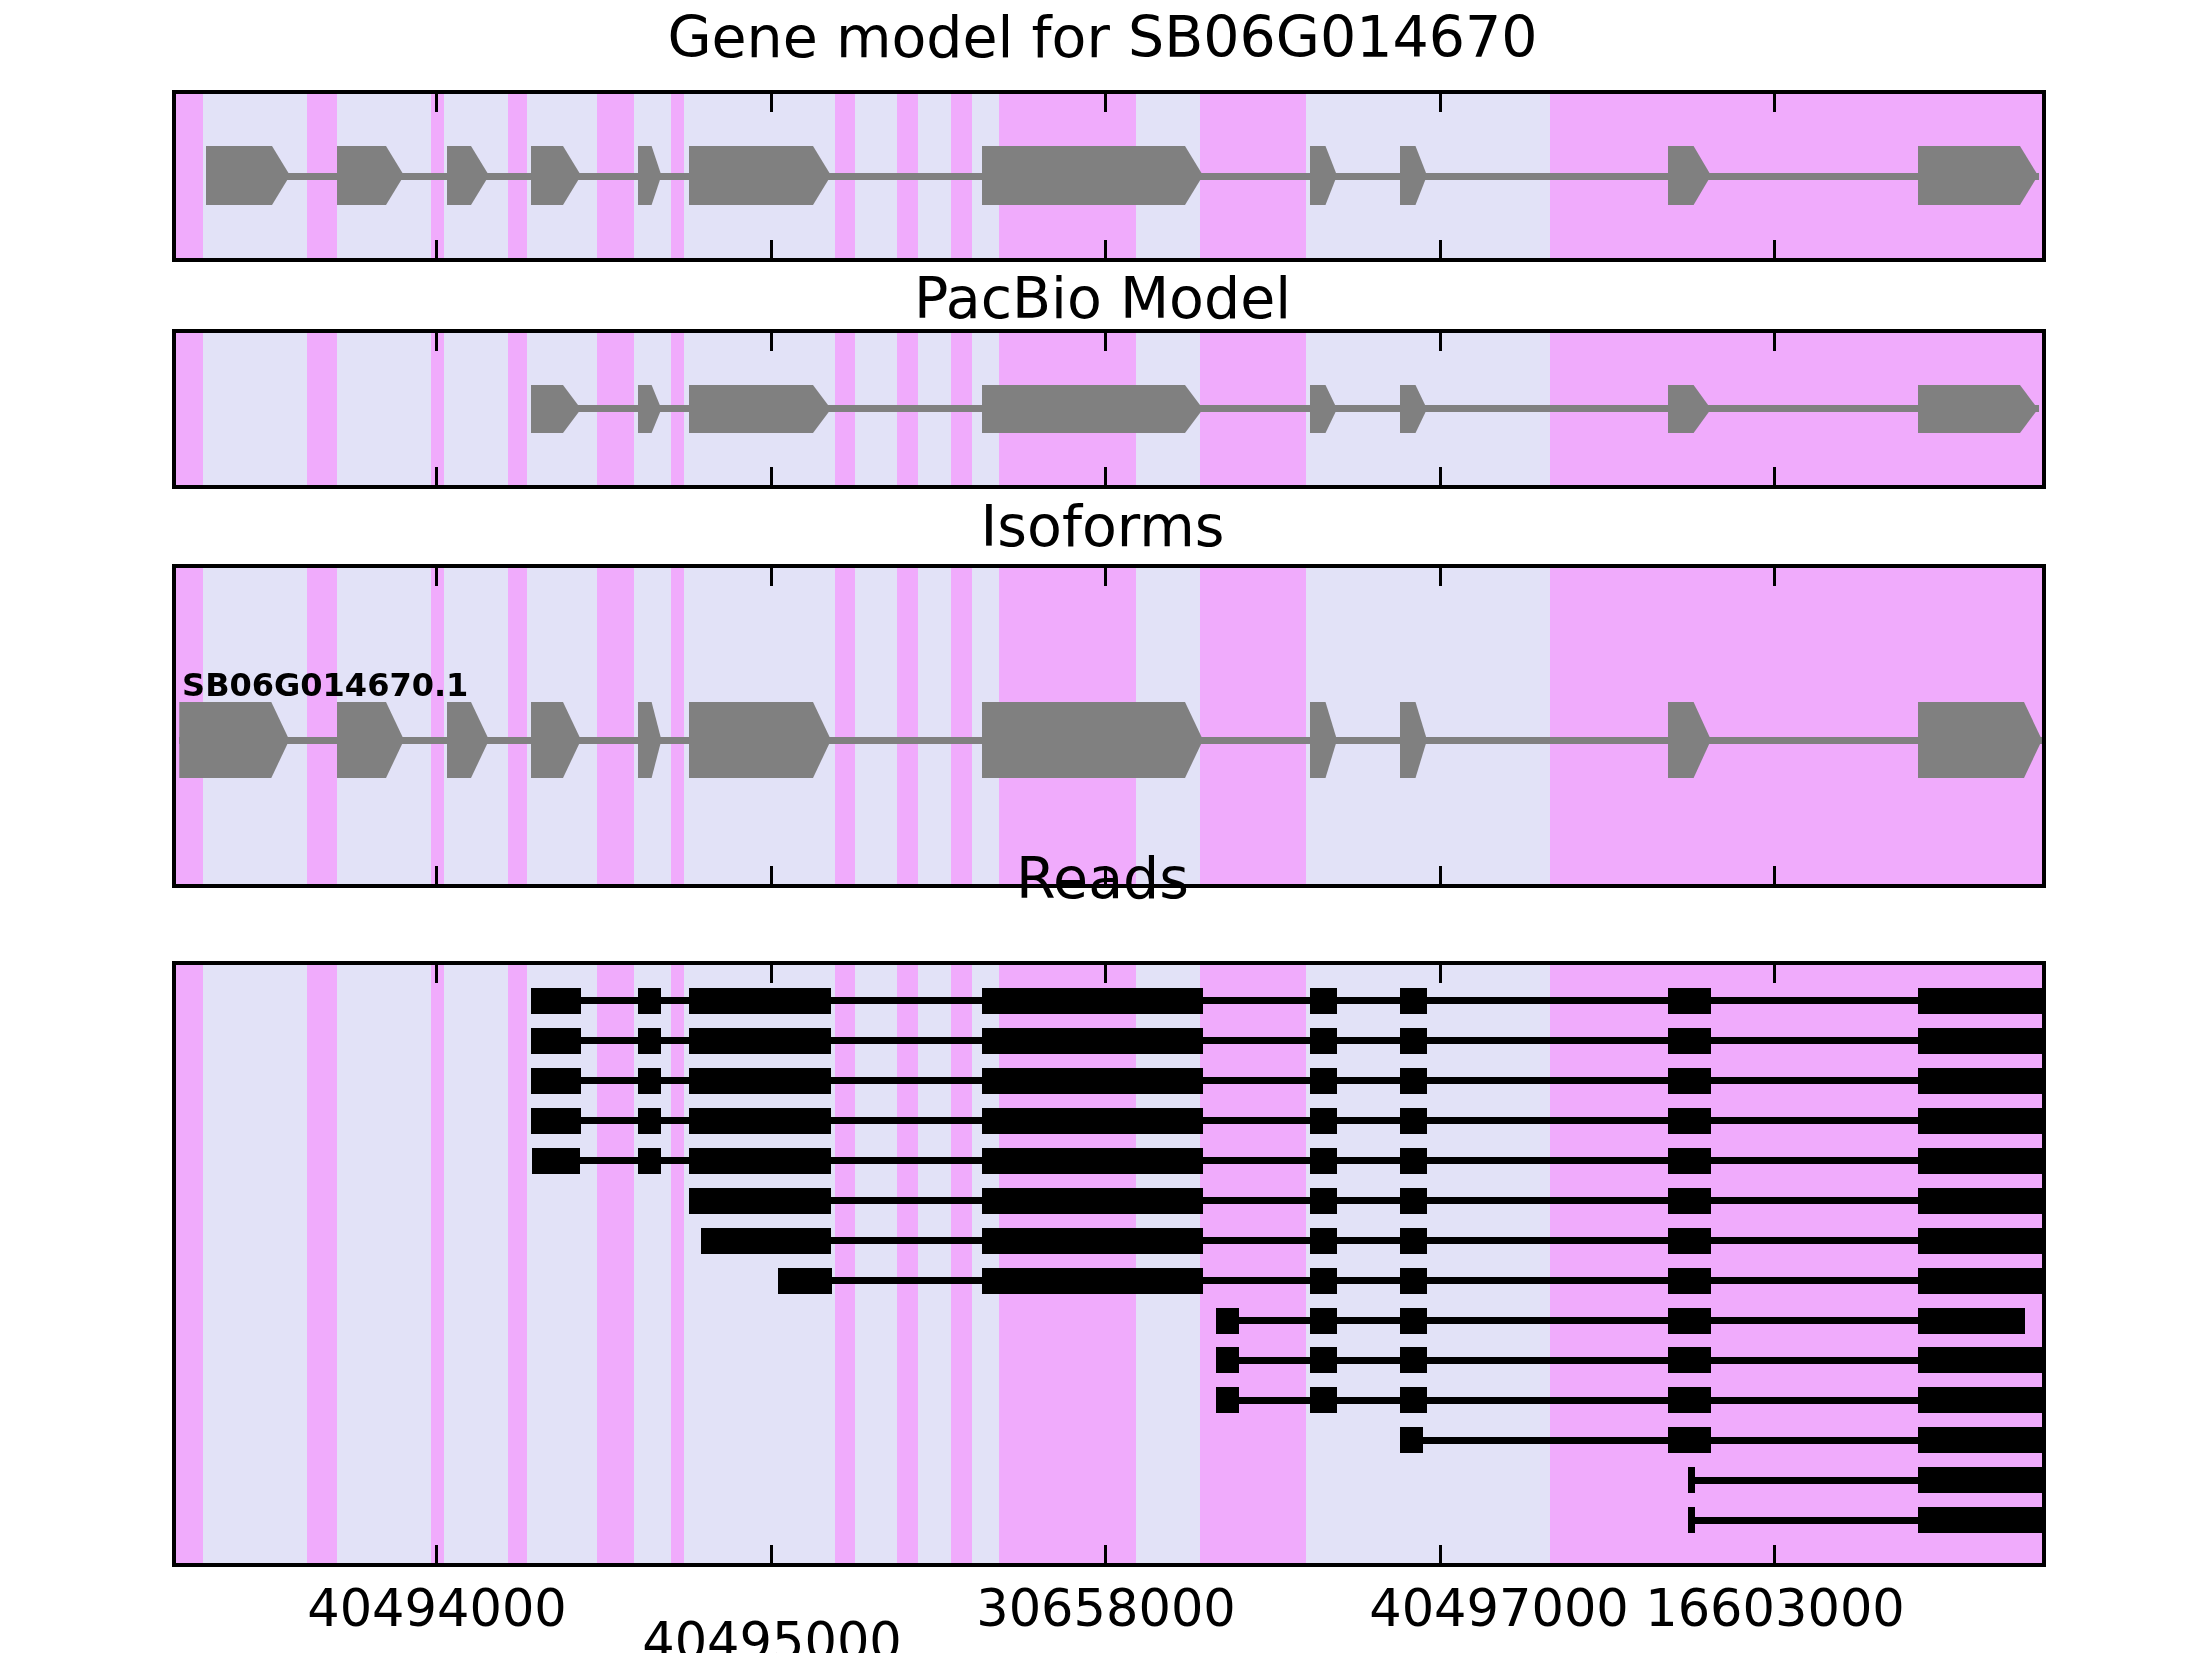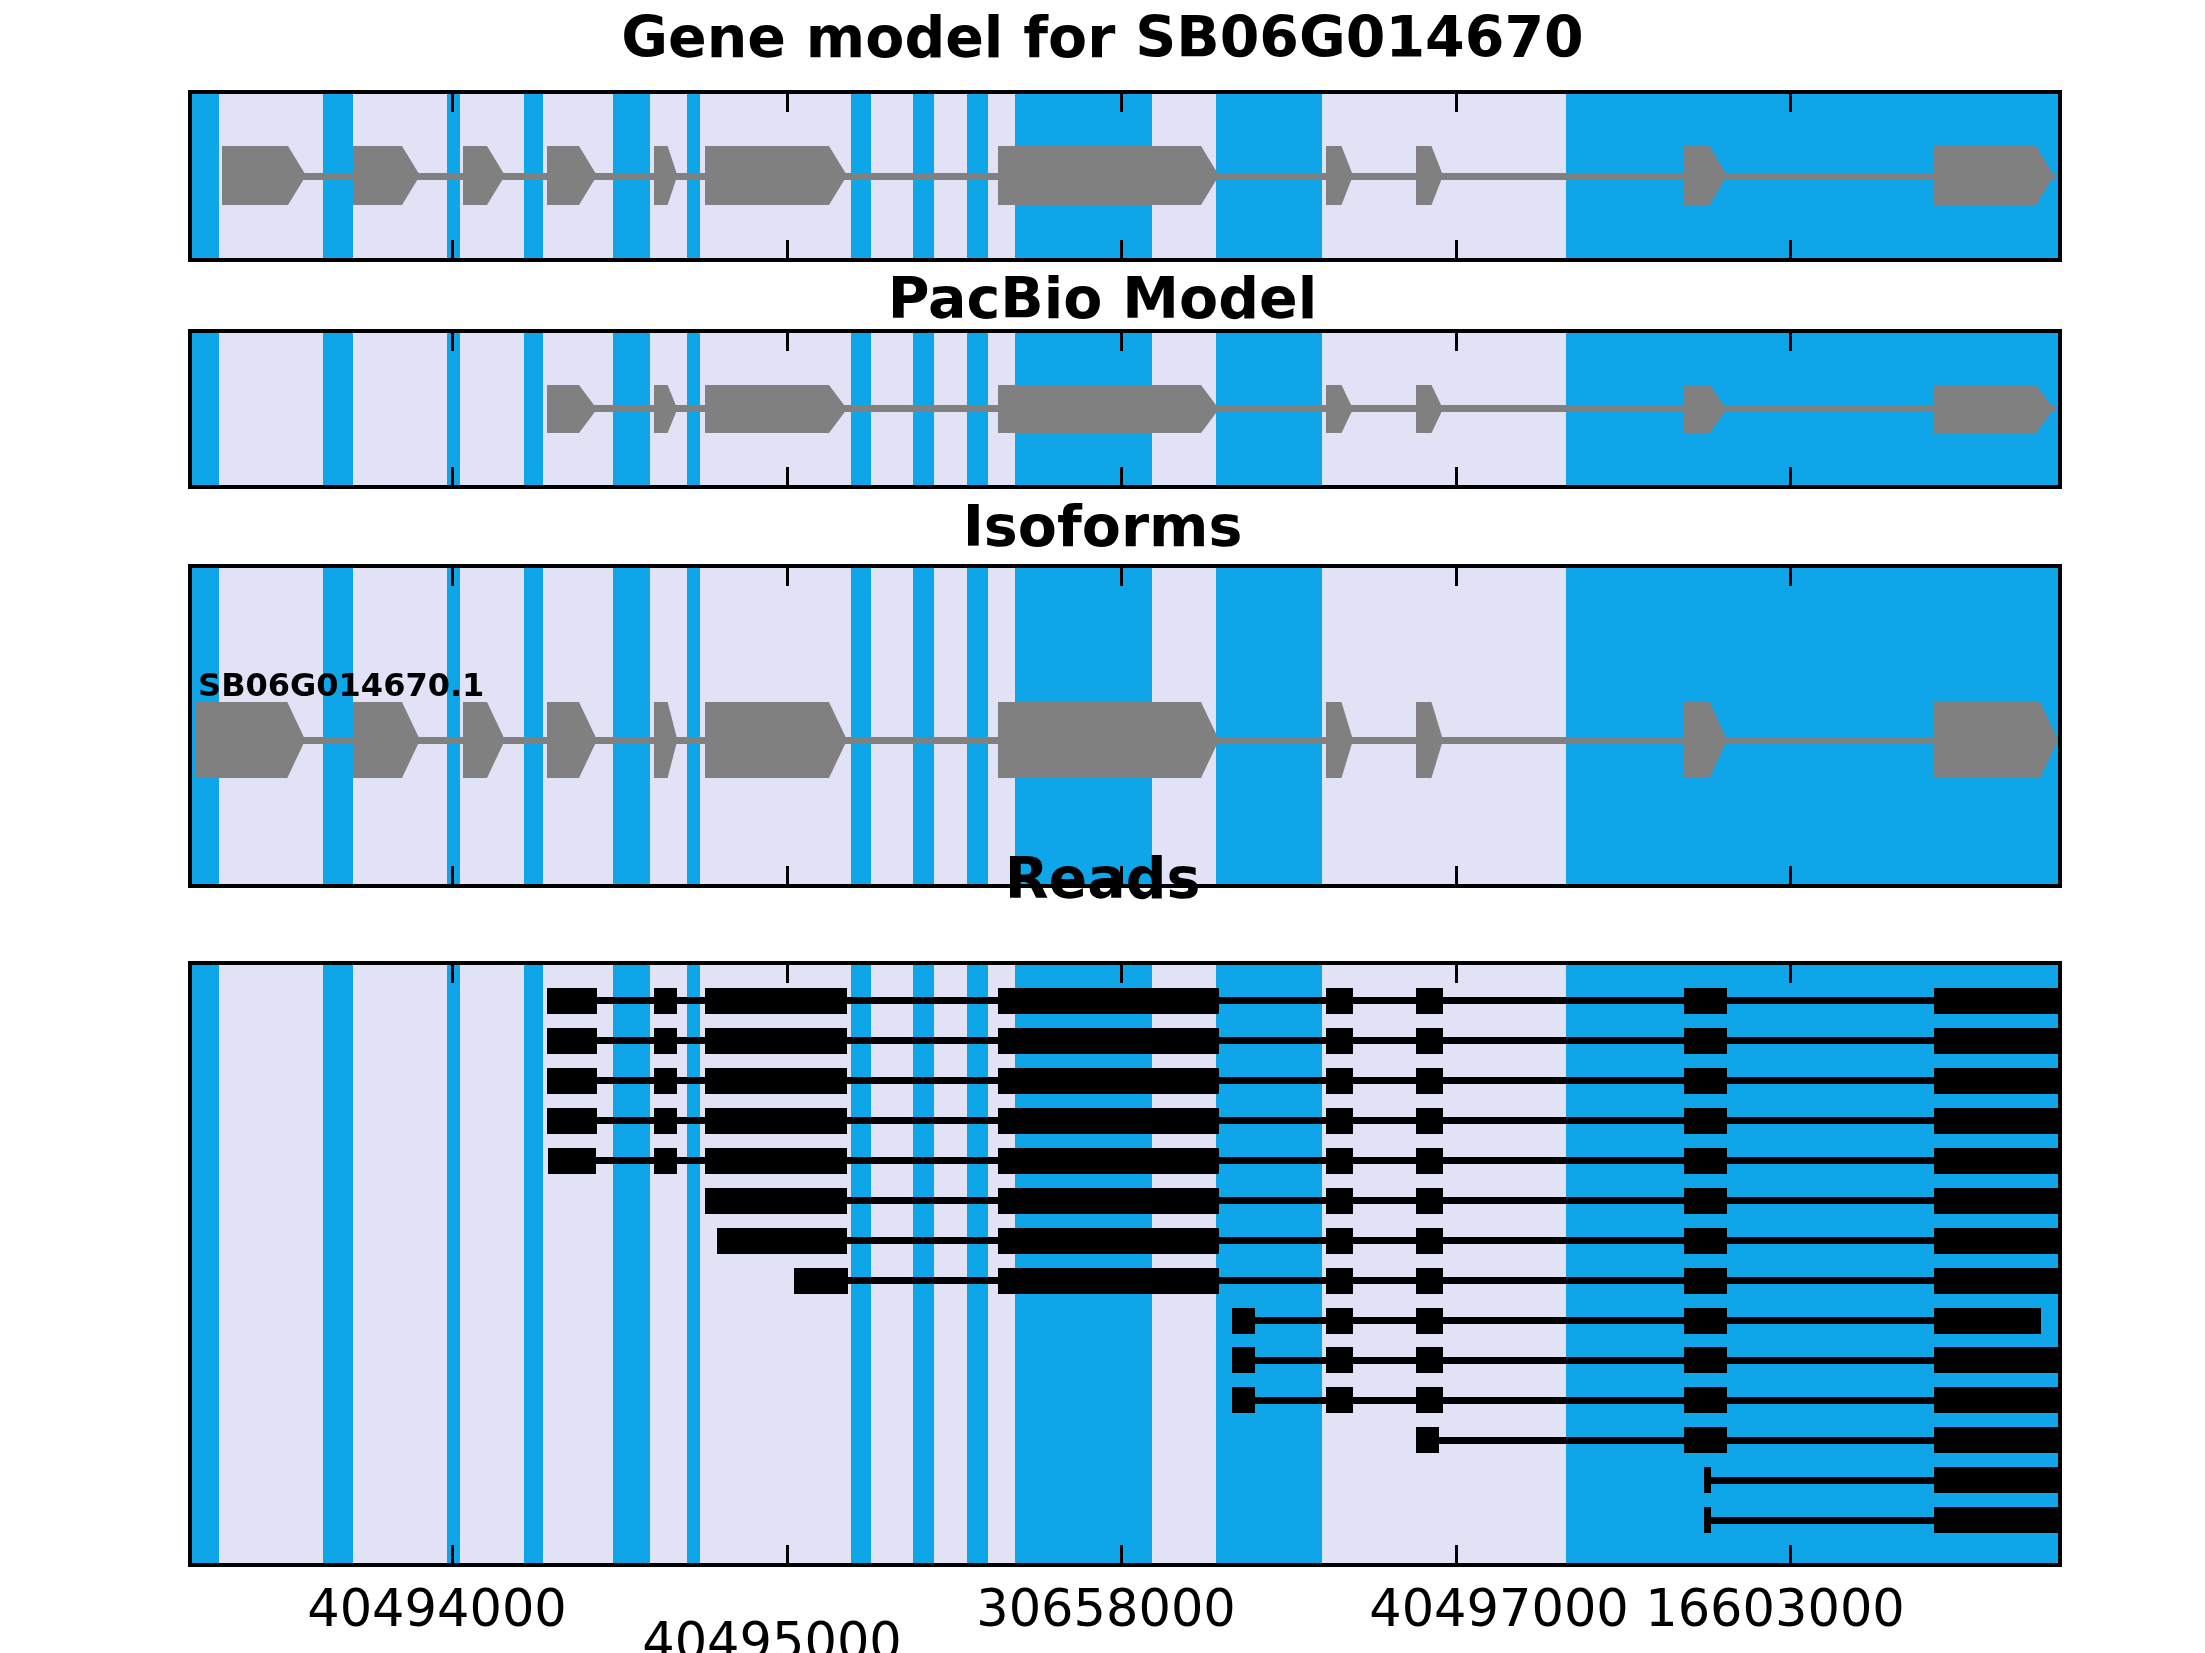--- a/index.html
+++ b/index.html
@@ -2,25 +2,25 @@
 <html style="font-size:11px"><head>
 <meta charset="utf-8">
 <style>
   html,body{margin:0;padding:0;background:#ffffff;}
   body{width:2205px;height:1654px;font-family:"DejaVu Sans",sans-serif;overflow:hidden;}
   .figure{position:relative;width:2205px;height:1654px;}
 
   .panel-title{
     position:absolute;left:0;width:2205px;text-align:center;
     font-family:"DejaVu Sans",sans-serif;font-size:57px;color:#000;
-    letter-spacing:0px;white-space:nowrap;font-weight:bold;
+    letter-spacing:0px;white-space:nowrap;
   }
   .axes{
-    position:absolute;border:4.1px solid #000;background:#0ea5e9;
-    box-sizing:border-box;overflow:hidden;margin-left:16px;
+    position:absolute;border:4.1px solid #000;background:#f0abfc;
+    box-sizing:border-box;overflow:hidden;
   }
   .band{position:absolute;top:0;bottom:0;background:#e2e2f7;}
   .tick-in{position:absolute;width:2.8px;background:#000;}
 
   
   .tline{position:absolute;background:#808080;}
   .tline-black{position:absolute;background:#000000;}
   .exon{position:absolute;background:#808080;}
   .exon-black{position:absolute;background:#000000;}
 

